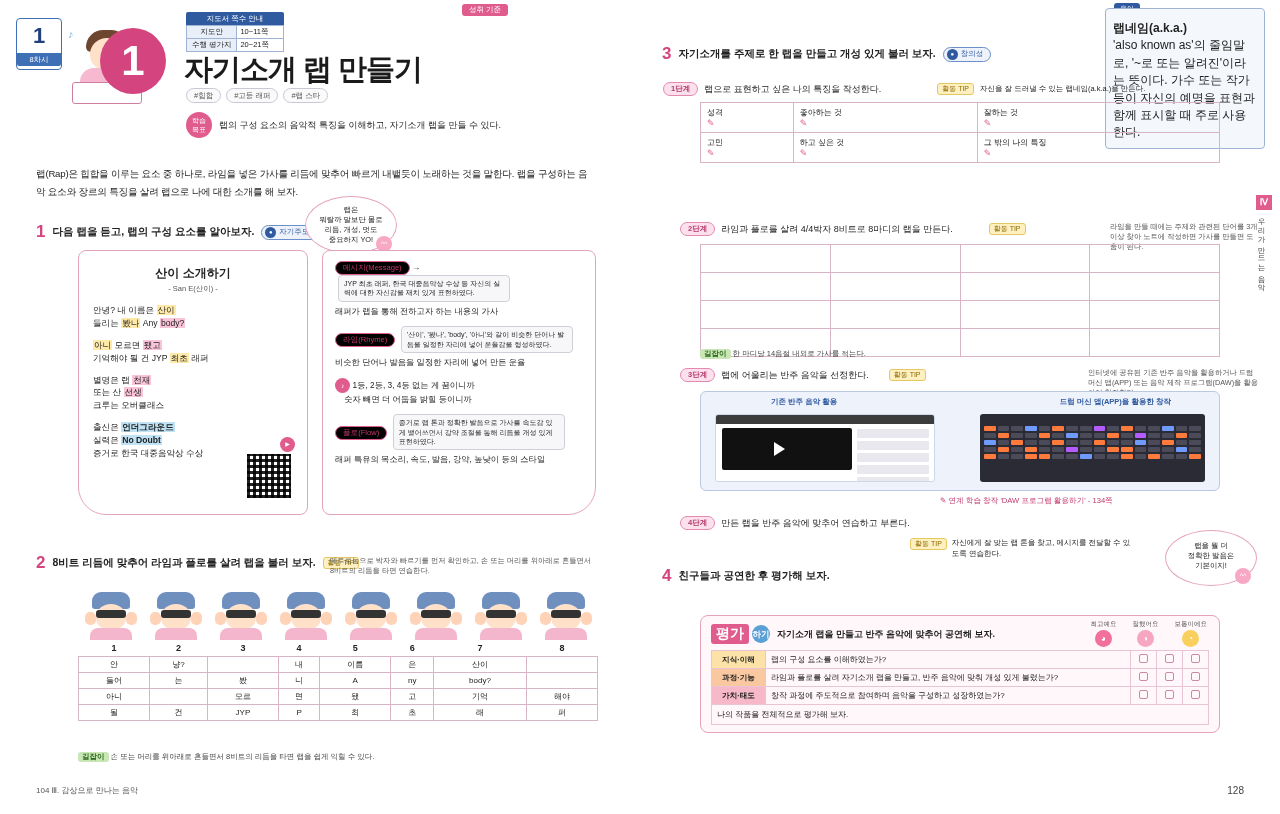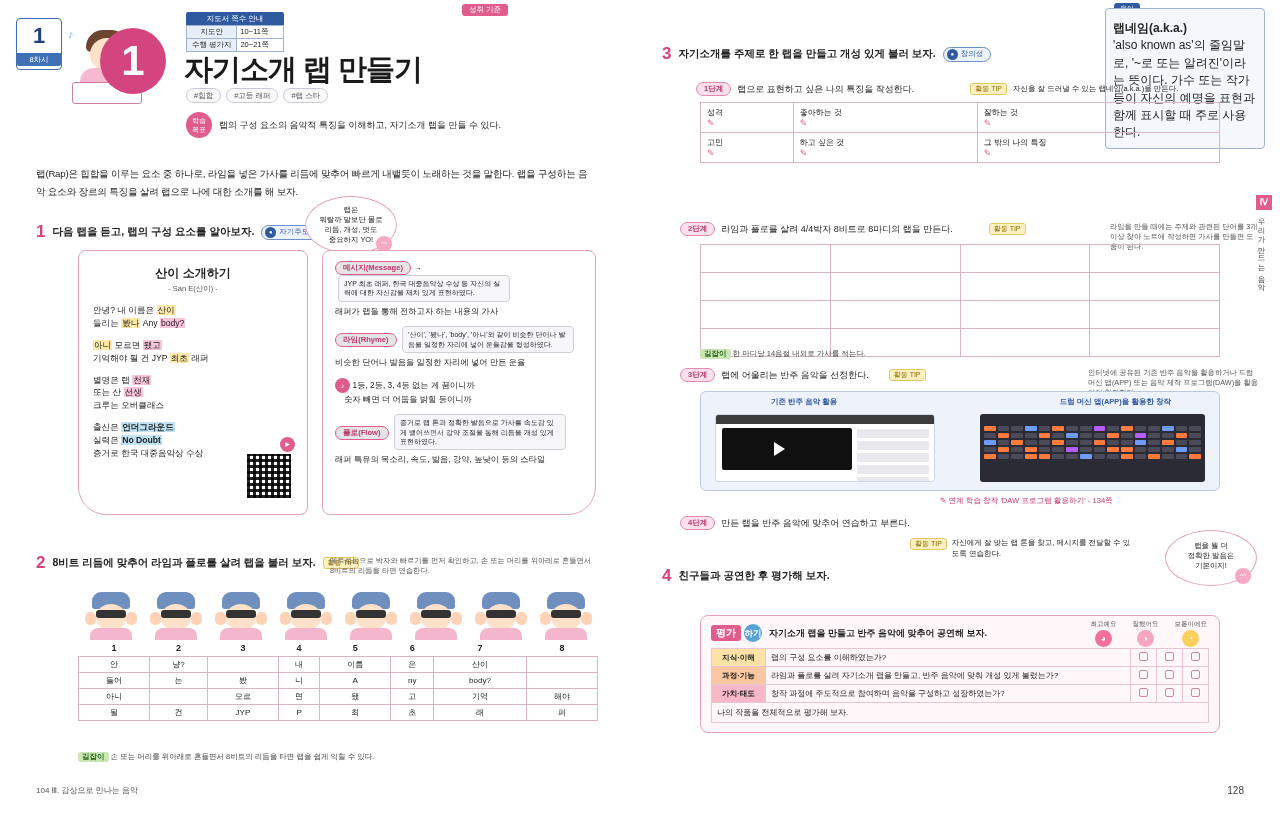--- a/index.html
+++ b/index.html
@@ -92,21 +92,21 @@
 
   .qr { position:absolute; right:14px; bottom:14px; width:48px; height:48px; background:
      repeating-linear-gradient(90deg,#222 0 3px,#fff 3px 6px),
      repeating-linear-gradient(0deg,#222 0 3px,transparent 3px 6px);
      background-blend-mode:multiply; border:2px solid #fff; }
   .qr-tag { position:absolute; right:12px; bottom:62px; width:15px; height:15px; border-radius:50%; background:#e05c8c; color:#fff; font-size:6px; line-height:15px; text-align:center;}
 
   
   .explbox { position:absolute; left:322px; top:250px; width:274px; height:265px; border:1px solid #e4a3bd; border-radius:8px 8px 28px 8px; background:#fff; padding:10px 12px; }
   .explbox .row { margin-bottom:9px; }
-  .explbox .tag { display:inline-block; border:1px solid #e05c8c; color:#c1386c; border-radius:9px; padding:1px 7px; font-size:7.6px; font-weight:bold; background:#e5e5e5;}
+  .explbox .tag { display:inline-block; border:1px solid #e05c8c; color:#c1386c; border-radius:9px; padding:1px 7px; font-size:7.6px; font-weight:normal; background:#000000;}
   .explbox .note { display:inline-block; border:1px solid #cfcfd8; background:#f7f7fa; border-radius:4px; padding:3px 5px; font-size:7px; line-height:1.35; width:172px; vertical-align:middle; margin-left:3px;}
   .explbox .desc { font-size:8.3px; line-height:1.5; margin-top:3px; }
   .explbox .circ { display:inline-block; width:15px; height:15px; border-radius:50%; background:#e05c8c; color:#fff; font-size:6.5px; line-height:15px; text-align:center; }
 
   
   .bubble { position:absolute; left:305px; top:196px; width:92px; height:58px; border:1px solid #e4a3bd; border-radius:50%; background:#fff; font-size:7.4px; text-align:center; padding-top:8px; line-height:1.35; }
   .bubble .face { position:absolute; right:4px; bottom:1px; width:16px; height:16px; border-radius:50%; background:#f7a8c4; color:#fff; font-size:7px; line-height:16px; text-align:center;}
 
   
   .rhythm { position:absolute; left:78px; top:590px; width:520px; }
@@ -162,21 +162,21 @@
 
   .linkline { position:absolute; left:300px; top:496px; font-size:7.6px; color:#c1386c;}
 
   .bubble2 { position:absolute; left:525px; top:530px; width:92px; height:56px; border:1px solid #e4a3bd; border-radius:50%; background:#fff; font-size:7.4px; text-align:center; padding-top:10px; line-height:1.35;}
   .bubble2 .face { position:absolute; right:5px; bottom:1px; width:16px; height:16px; border-radius:50%; background:#f7a8c4; color:#fff; font-size:7px; line-height:16px;}
 
   
   .evalbox { position:absolute; left:60px; top:615px; width:520px; height:118px; border:1px solid #e4a3bd; border-radius:8px; background:#fff7fa; padding:8px 10px; }
   .evalhead { display:flex; align-items:center; gap:7px; }
   .evalhead .tag { display:flex; align-items:center; gap:3px; }
-  .evalhead .t1 { background:#e05c8c; color:#fff; font-size:10px; font-weight:bold; border-radius:3px; padding:1px 5px;}
+  .evalhead .t1 { background:#e05c8c; color:#fff; font-size:14px; font-weight:bold; border-radius:3px; padding:1px 5px;}
   .evalhead .t2 { background:#5aa0d4; color:#fff; font-size:8.5px; font-weight:bold; border-radius:50%; width:18px; height:18px; line-height:18px; text-align:center;}
   .evalhead .q { font-size:9px; font-weight:bold; }
   .faces { position:absolute; right:12px; top:4px; display:flex; gap:16px; text-align:center;}
   .faces div { font-size:6.5px; color:#555; }
   .faces .f { width:17px; height:17px; border-radius:50%; margin:1px auto 0 auto; font-size:8px; line-height:17px; color:#fff;}
   .f1 { background:#f2709c;} .f2 { background:#f6a6c1;} .f3 { background:#f9cf5e;}
   .etbl { border-collapse:collapse; width:100%; margin-top:6px; font-size:8px;}
   .etbl td { border:1px solid #e9c4d5; padding:3px 5px; height:17px;}
   .etbl td.k { width:54px; text-align:center; font-weight:bold; font-size:7.6px; }
   .k1 { background:#fde2a7;} .k2 { background:#f9c8a0;} .k3 { background:#f7b9c9;}
@@ -470,21 +470,21 @@
 
     <div class="act" style="left:22px; top:44px;">
       <span class="no">3</span>
       <span class="tx">자기소개를 주제로 한 랩을 만들고 개성 있게 불러 보자.</span>
       <span class="pill">
         <span class="ic">●</span>
         <span>창의성</span>
       </span>
     </div>
 
-    <div style="position:absolute; left:56px; top:82px; display:flex; align-items:center; gap:6px;">
+    <div style="position:absolute; left:23px; top:82px; display:flex; align-items:center; gap:6px;">
       <span class="step">1단계</span>
       <span style="font-size:9px;">랩으로 표현하고 싶은 나의 특징을 작성한다.</span>
       <span class="tip" style="margin-left:50px;">활동 TIP</span>
       <span class="tiny">자신을 잘 드러낼 수 있는 랩네임(a.k.a.)을 만든다.</span>
     </div>
 
     <div style="position:absolute; left:60px; top:102px; width:520px;">
       <table class="tbl">
         <tbody>
             <tr>

